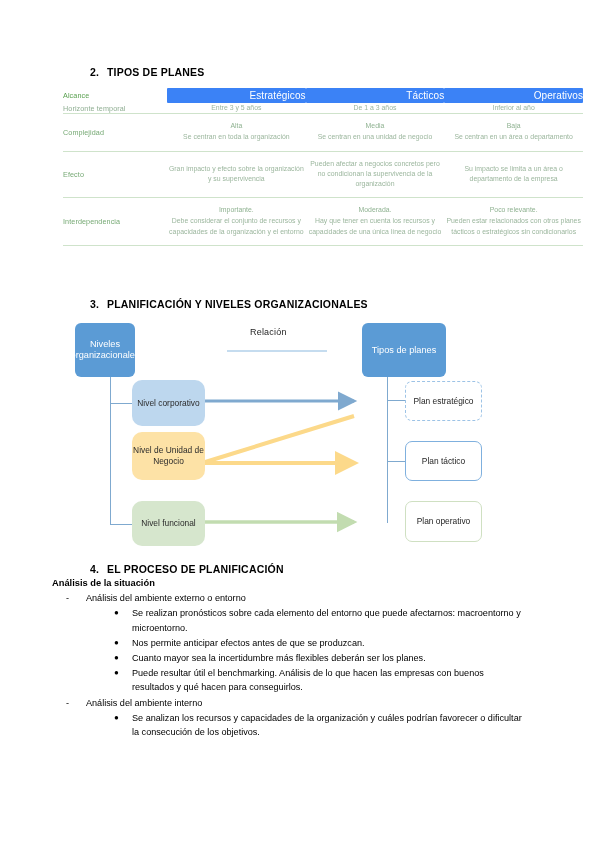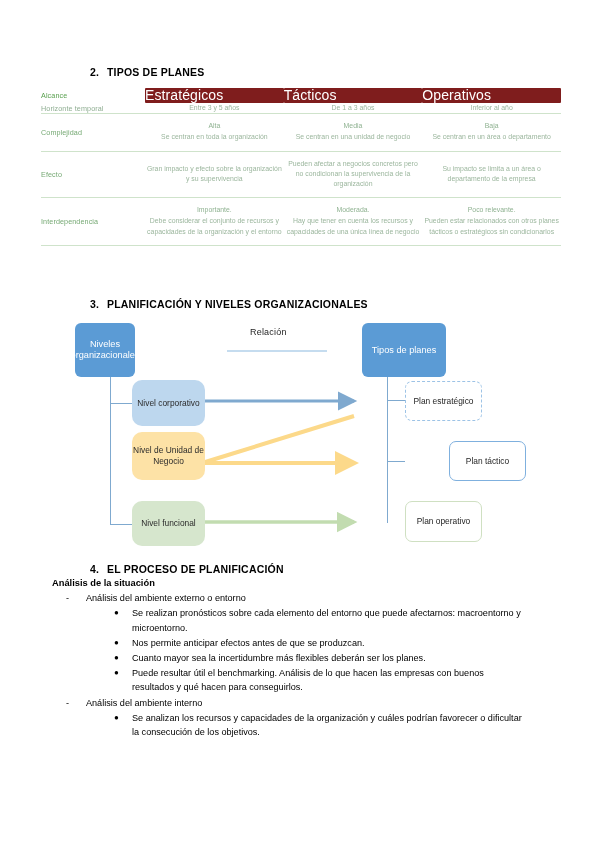--- a/index.html
+++ b/index.html
@@ -37,21 +37,21 @@
   }
   .section-heading .num { min-width: 10px; }
 
   #heading-2 { position: absolute; left: 90px; top: 66px; }
   #heading-3 { position: absolute; left: 90px; top: 298px; }
   #heading-4 { position: absolute; left: 90px; top: 563px; }
 
   
   .plan-table {
     position: absolute;
-    left: 41px;
+    left: 63px;
     top: 88px;
     width: 520px;
     border-collapse: collapse;
     table-layout: fixed;
   }
   .plan-table td {
     vertical-align: middle;
     padding: 0;
   }
   .col-label { width: 104px; }
@@ -63,27 +63,27 @@
     font-size: 7.2px;
     color: #76a974;
     padding: 3px 4px 3px 4px;
     letter-spacing: .1px;
   }
   .label-cell.strong { color: #59a04f; }
   .label-cell.muted  { color: #8fae92; margin-left: 36px; }
 
   .hdr-cell { padding: 3px 6px 5px 6px; text-align: center; }
   .hdr-chip {
-    background: #7f1d1d;
+    background: #3b82f6;
     color: #ffffff;
-    font-size: 14px;
+    font-size: 10px;
     line-height: 15px;
     height: 15px;
     border-radius: 1px;
-    text-align: left;
+    text-align: right;
     letter-spacing: .1px;
   }
 
   .body-cell {
     font-size: 6.9px;
     line-height: 10.2px;
     color: #9bb69d;
     text-align: center;
     padding: 5px 7px 6px 7px;
   }
@@ -322,21 +322,21 @@
 
     <div class="relacion-label" style="left:193px; top:12px;text-align:right;">Relación</div>
     <div class="relacion-rule" style="left:170px; top:35px; width:100px;"></div>
 
     <div class="dg-box filled-blue" style="left:305px; top:8px; width:84px; height:54px;">
       <span>Tipos de planes</span>
     </div>
     <div class="dg-box outline out-blue-dash" style="left:348px; top:66px; width:77px; height:40px;">
       <span>Plan estratégico</span>
     </div>
-    <div class="dg-box outline out-blue-sol" style="left:348px; top:126px; width:77px; height:40px;margin-left:44px;">
+    <div class="dg-box outline out-blue-sol" style="left:348px; top:126px; width:77px; height:40px;">
       <span>Plan táctico</span>
     </div>
     <div class="dg-box outline out-green" style="left:348px; top:186px; width:77px; height:41px;">
       <span>Plan operativo</span>
     </div>
   </div>
 
   <div class="section-heading" id="heading-4">
     <span class="num">4.</span>
     <span>EL PROCESO DE PLANIFICACIÓN</span>

